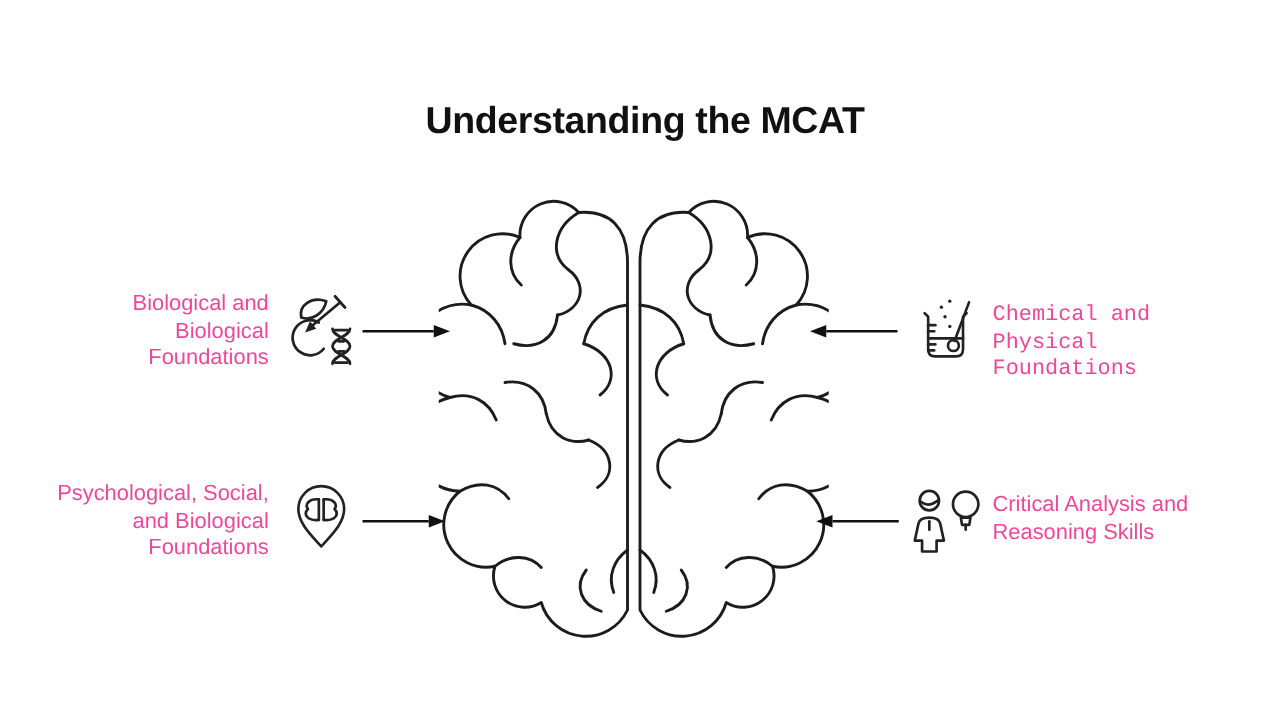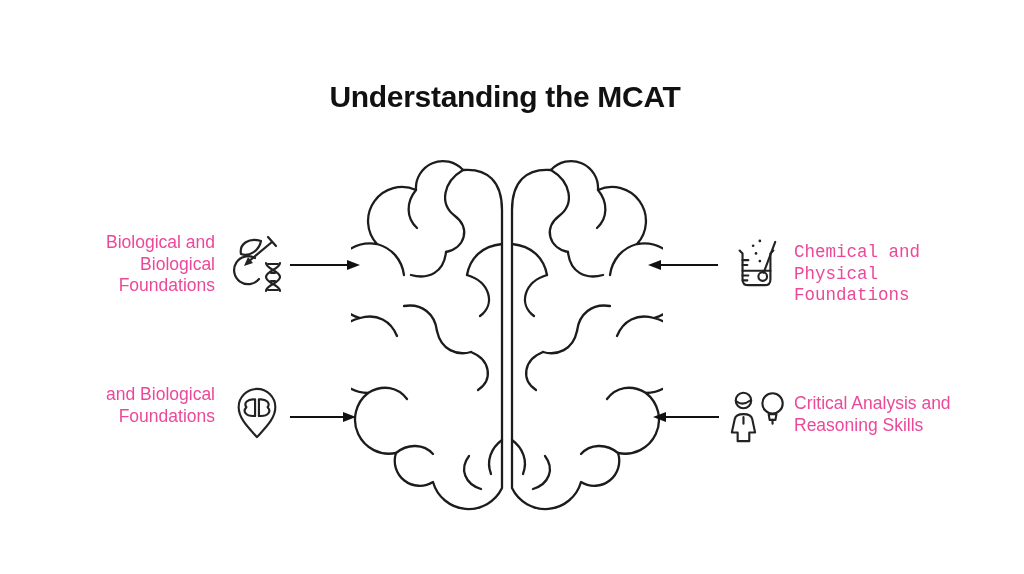--- a/index.html
+++ b/index.html
@@ -18,20 +18,21 @@
   .title {
     position: absolute;
     top: 60px;
     left: 0;
     width: 1010px;
     text-align: center;
     font-size: 30px;
     font-weight: 700;
     letter-spacing: -0.3px;
     color: #111111;
+    padding-left: 11px;
   }
   .label {
     position: absolute;
     font-size: 17.5px;
     line-height: 21.5px;
     color: #ec4899;
   }
   .label.right-align { text-align: right; }
   .label.left-align  { text-align: left; }
   .label span { display: block; }
@@ -142,20 +143,21 @@
         <circle cx="30" cy="26" r="1.4" fill="#222222" stroke="none"></circle>
       </g>
     </svg>
   </div>
   <div class="label left-align" style="left:794px; top:242px; width:215px;font-family:Liberation Mono, monospace;">
     <span>Chemical and Physical</span>
     <span>Foundations</span>
   </div>
 
   <div class="label right-align" style="left:15px; top:384px; width:200px;">
+    <span>Psychological, Social,</span>
     <span>and Biological</span>
     <span>Foundations</span>
   </div>
   <div class="icon-box" style="left:230px; top:386px;">
     <svg width="54" height="56" viewBox="0 0 56 58">
       <g fill="none" stroke="#222222" stroke-width="2.2" stroke-linecap="round" stroke-linejoin="round">
         <path d="M 28 53 C 20 44 9 34 9 22 A 19 19 0 1 1 47 22 C 47 34 36 44 28 53 Z"></path>
         <path d="M 26 14 C 18 13 14 18 17 22 C 13 26 16 32 26 31"></path>
         <path d="M 26 14 L 26 31"></path>
         <path d="M 30 14 C 38 13 42 18 39 22 C 43 26 40 32 30 31"></path>

